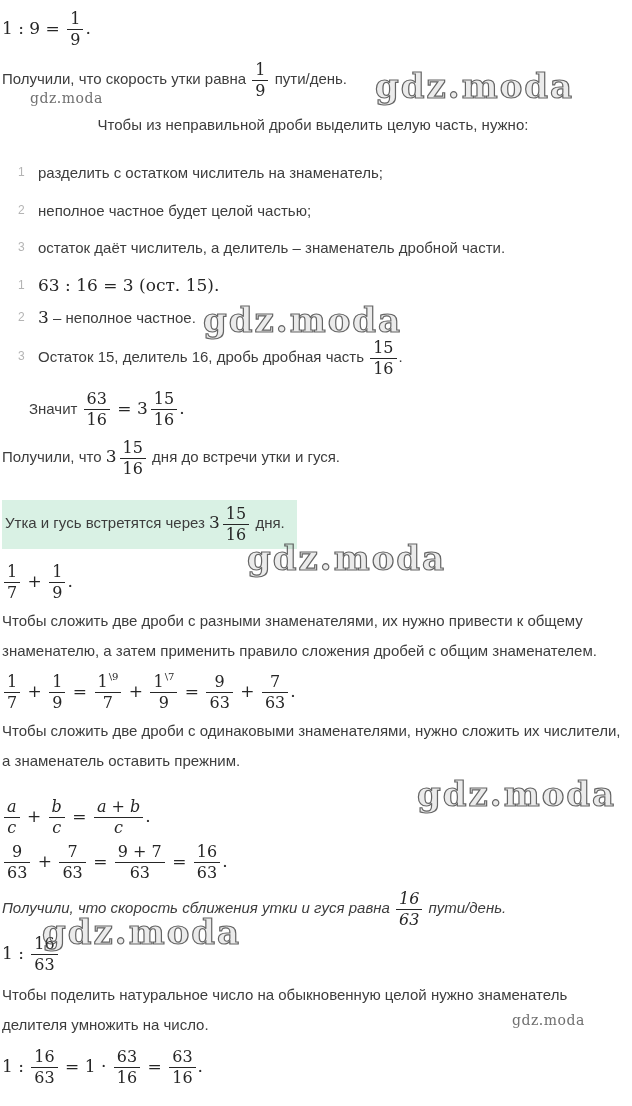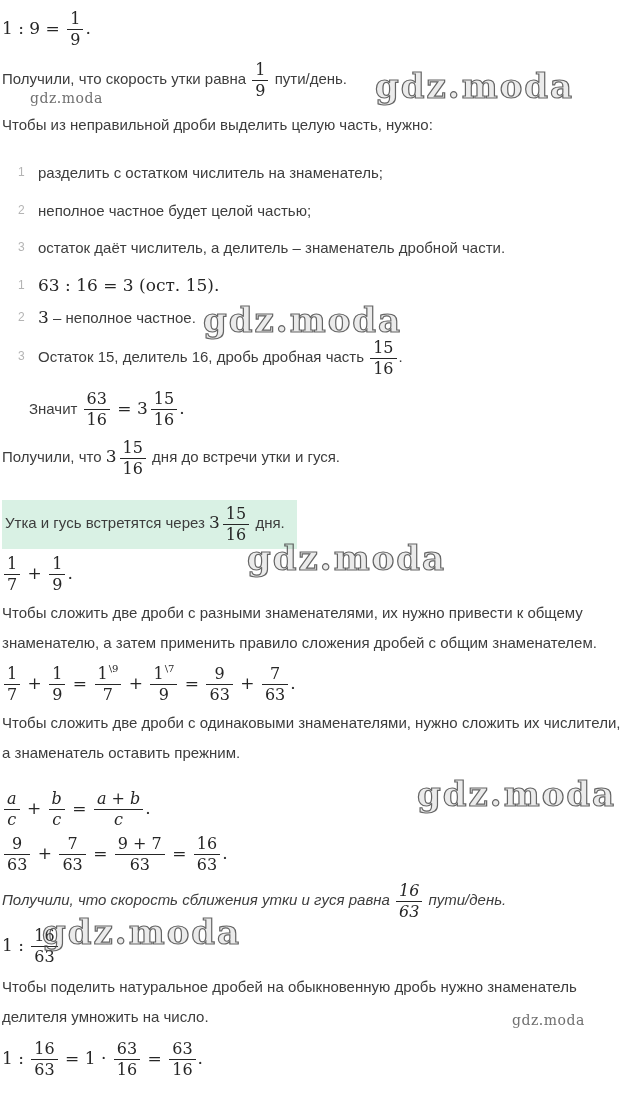--- a/index.html
+++ b/index.html
@@ -48,21 +48,21 @@
 <div class="page">
 
   <div class="row math">
     <span>1 : 9 = </span><span class="frac"><span class="num">1</span><span class="den">9</span></span><span>.</span>
   </div>
 
   <div class="row text">
     <span>Получили, что скорость утки равна </span><span class="frac"><span class="num">1</span><span class="den">9</span></span><span> пути/день.</span>
   </div>
 
-  <div class="row text" style="margin-bottom:22px;">
+  <div class="row text" style="margin-bottom:22px;text-align:center;">
     <span>Чтобы из неправильной дроби выделить целую часть, нужно:</span>
   </div>
 
   <div class="li">
     <span class="no">1</span>
     <span class="text">разделить с остатком числитель на знаменатель;</span>
   </div>
   <div class="li">
     <span class="no">2</span>
     <span class="text">неполное частное будет целой частью;</span>
@@ -86,21 +86,21 @@
   </div>
 
   <div class="row" style="margin-bottom:6px;margin-left:27px;">
     <span class="text">Значит </span><span class="frac"><span class="num">63</span><span class="den">16</span></span><span class="math"> = </span><span class="whole">3</span><span class="frac"><span class="num">15</span><span class="den">16</span></span><span class="math">.</span>
   </div>
 
   <div class="row text" style="margin-bottom:20px;">
     <span>Получили, что </span><span class="whole">3</span><span class="frac"><span class="num">15</span><span class="den">16</span></span><span> дня до встречи утки и гуся.</span>
   </div>
 
-  <div class="row" style="margin-bottom:4px;">
+  <div class="row" style="margin-bottom:12px;">
     <span class="hl text"><span>Утка и гусь встретятся через </span><span class="whole">3</span><span class="frac"><span class="num">15</span><span class="den">16</span></span><span> дня.</span></span>
   </div>
 
   <div class="row math" style="margin-bottom:2px;">
     <span class="frac"><span class="num">1</span><span class="den">7</span></span><span> + </span><span class="frac"><span class="num">1</span><span class="den">9</span></span><span>.</span>
   </div>
 
   <div class="row text" style="margin-bottom:4px;">
     <span>Чтобы сложить две дроби с разными знаменателями, их нужно привести к общему знаменателю, а затем применить правило сложения дробей с общим знаменателем.</span>
   </div>
@@ -123,20 +123,20 @@
 
   <div class="row text" style="margin-bottom:2px;font-style:italic;">
     <span>Получили, что скорость сближения утки и гуся равна </span><span class="frac"><span class="num">16</span><span class="den">63</span></span><span> пути/день.</span>
   </div>
 
   <div class="row math" style="margin-bottom:4px;">
     <span>1 : </span><span class="frac"><span class="num">16</span><span class="den">63</span></span>
   </div>
 
   <div class="row text" style="margin-bottom:6px;">
-    <span>Чтобы поделить натуральное дробей на обыкновенную дробь нужно знаменатель делителя умножить на число.</span>
+    <span>Чтобы поделить натуральное число на обыкновенную целой нужно знаменатель делителя умножить на число.</span>
   </div>
 
   <div class="row math">
     <span>1 : </span><span class="frac"><span class="num">16</span><span class="den">63</span></span><span> = 1 · </span><span class="frac"><span class="num">63</span><span class="den">16</span></span><span> = </span><span class="frac"><span class="num">63</span><span class="den">16</span></span><span>.</span>
   </div>
 
 </div>
 
 </body></html>

